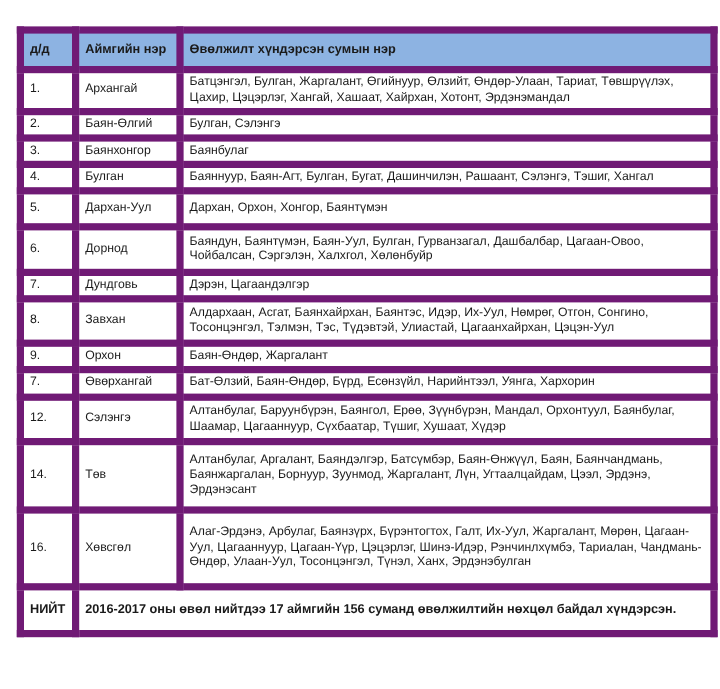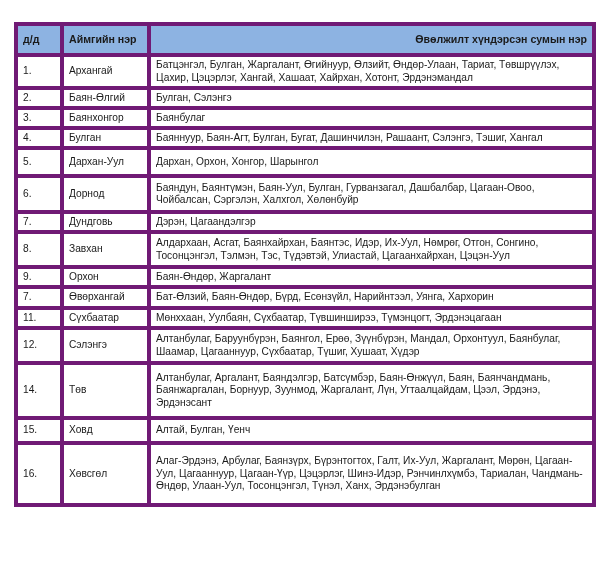--- a/index.html
+++ b/index.html
@@ -4,26 +4,26 @@
   <style>
     html, body { margin: 0; padding: 0; background: #ffffff; }
     body { width: 600px; height: 574px; position: relative; overflow: hidden;
            font-family: "Liberation Sans", sans-serif; color: #1a1a1a; }
     table.drought {
       position: absolute; left: 14px; top: 22px; width: 578px;
       border-collapse: collapse; table-layout: fixed;
       font-size: 10.2px; line-height: 12.4px;
     }
     table.drought td, table.drought th {
-      border: 4px solid #701a75; padding: 0 5px; vertical-align: middle; text-align: left;
+      border: 6px solid #701a75; padding: 0 5px; vertical-align: middle; text-align: left;
     }
     table.drought th {
       background: #8db3e2; font-weight: bold; font-size: 10.6px; height: 27px;
     }
-    table.drought th.c3 { text-align: right; }
+    table.drought th.c3 { text-align: left; }
     col.c1 { width: 46px; } col.c2 { width: 87px; } col.c3 { width: 445px; }
     td.soums { text-align: justify; text-align-last: left; padding-right: 4px; }
     td.total-label { font-weight: bold; font-size: 10.6px; vertical-align: top; padding-top: 9px; }
     td.total-text { font-weight: bold; font-size: 10.6px; vertical-align: bottom; padding-bottom: 6px; padding-left: 6px; }
     tr.h17 td { height: 16px; } tr.h18 td { height: 17px; }
     tr.h24 td { height: 24px; } tr.h29 td { height: 29px; }
     tr.h31 td { height: 31px; } tr.h32 td { height: 32px; }
     tr.h51 td { height: 51px; } tr.h21 td { height: 21px; }
     tr.h58 td { height: 58px; } tr.h30 td { height: 30px; }
     tr.h33 td { height: 33px; }
@@ -61,21 +61,21 @@
       <td class="soums">Баянбулаг</td>
     </tr>
     <tr class="h17">
       <td>4.</td>
       <td>Булган</td>
       <td class="soums">Баяннуур, Баян-Агт, Булган, Бугат, Дашинчилэн, Рашаант, Сэлэнгэ, Тэшиг, Хангал</td>
     </tr>
     <tr class="h24">
       <td>5.</td>
       <td>Дархан-Уул</td>
-      <td class="soums">Дархан, Орхон, Хонгор, Шарынгол</td>
+      <td class="soums">Дархан, Орхон, Хонгор, Баянтүмэн</td>
     </tr>
     <tr class="h32">
       <td>6.</td>
       <td>Дорнод</td>
       <td class="soums">Баяндун, Баянтүмэн, Баян-Уул, Булган, Гурванзагал, Дашбалбар, Цагаан-Овоо, Чойбалсан, Сэргэлэн, Халхгол, Хөлөнбуйр</td>
     </tr>
     <tr class="h17">
       <td>7.</td>
       <td>Дундговь</td>
       <td class="soums">Дэрэн, Цагаандэлгэр</td>
@@ -88,39 +88,33 @@
     <tr class="h17">
       <td>9.</td>
       <td>Орхон</td>
       <td class="soums">Баян-Өндөр, Жаргалант</td>
     </tr>
     <tr class="h18">
       <td>7.</td>
       <td>Өвөрхангай</td>
       <td class="soums">Бат-Өлзий, Баян-Өндөр, Бүрд, Есөнзүйл, Нарийнтээл, Уянга, Хархорин</td>
     </tr>
-    <tr class="h17">
-      <td>11.</td>
-      <td>Сүхбаатар</td>
-      <td class="soums">Мөнххаан, Уулбаян, Сүхбаатар, Түвшинширээ, Түмэнцогт, Эрдэнэцагаан</td>
-    </tr>
     <tr class="h31">
       <td>12.</td>
       <td>Сэлэнгэ</td>
       <td class="soums">Алтанбулаг, Баруунбүрэн, Баянгол, Ерөө, Зүүнбүрэн, Мандал, Орхонтуул, Баянбулаг, Шаамар, Цагааннуур, Сүхбаатар, Түшиг, Хушаат, Хүдэр</td>
     </tr>
     <tr class="h51">
       <td>14.</td>
       <td>Төв</td>
       <td class="soums">Алтанбулаг, Аргалант, Баяндэлгэр, Батсүмбэр, Баян-Өнжүүл, Баян, Баянчандмань, Баянжаргалан, Борнуур, Зуунмод, Жаргалант, Лүн, Угтаалцайдам, Цээл, Эрдэнэ, Эрдэнэсант</td>
     </tr>
-    <tr class="h21">
-      <td>15.</td>
-      <td>Ховд</td>
-      <td class="soums">Алтай, Булган, Үенч</td>
-    </tr>
     <tr class="h58">
       <td>16.</td>
       <td>Хөвсгөл</td>
       <td class="soums">Алаг-Эрдэнэ, Арбулаг, Баянзүрх, Бүрэнтогтох, Галт, Их-Уул, Жаргалант, Мөрөн, Цагаан-Уул, Цагааннуур, Цагаан-Үүр, Цэцэрлэг, Шинэ-Идэр, Рэнчинлхүмбэ, Тариалан, Чандмань-Өндөр, Улаан-Уул, Тосонцэнгэл, Түнэл, Ханх, Эрдэнэбулган</td>
     </tr>
+    <tr class="h33">
+      <td class="total-label">НИЙТ</td>
+      <td class="total-text" colspan="2">2016-2017 оны өвөл нийтдээ 17 аймгийн 156 суманд өвөлжилтийн нөхцөл байдал хүндэрсэн.</td>
+    </tr>
   </tbody>
 </table>
 
 </body></html>

